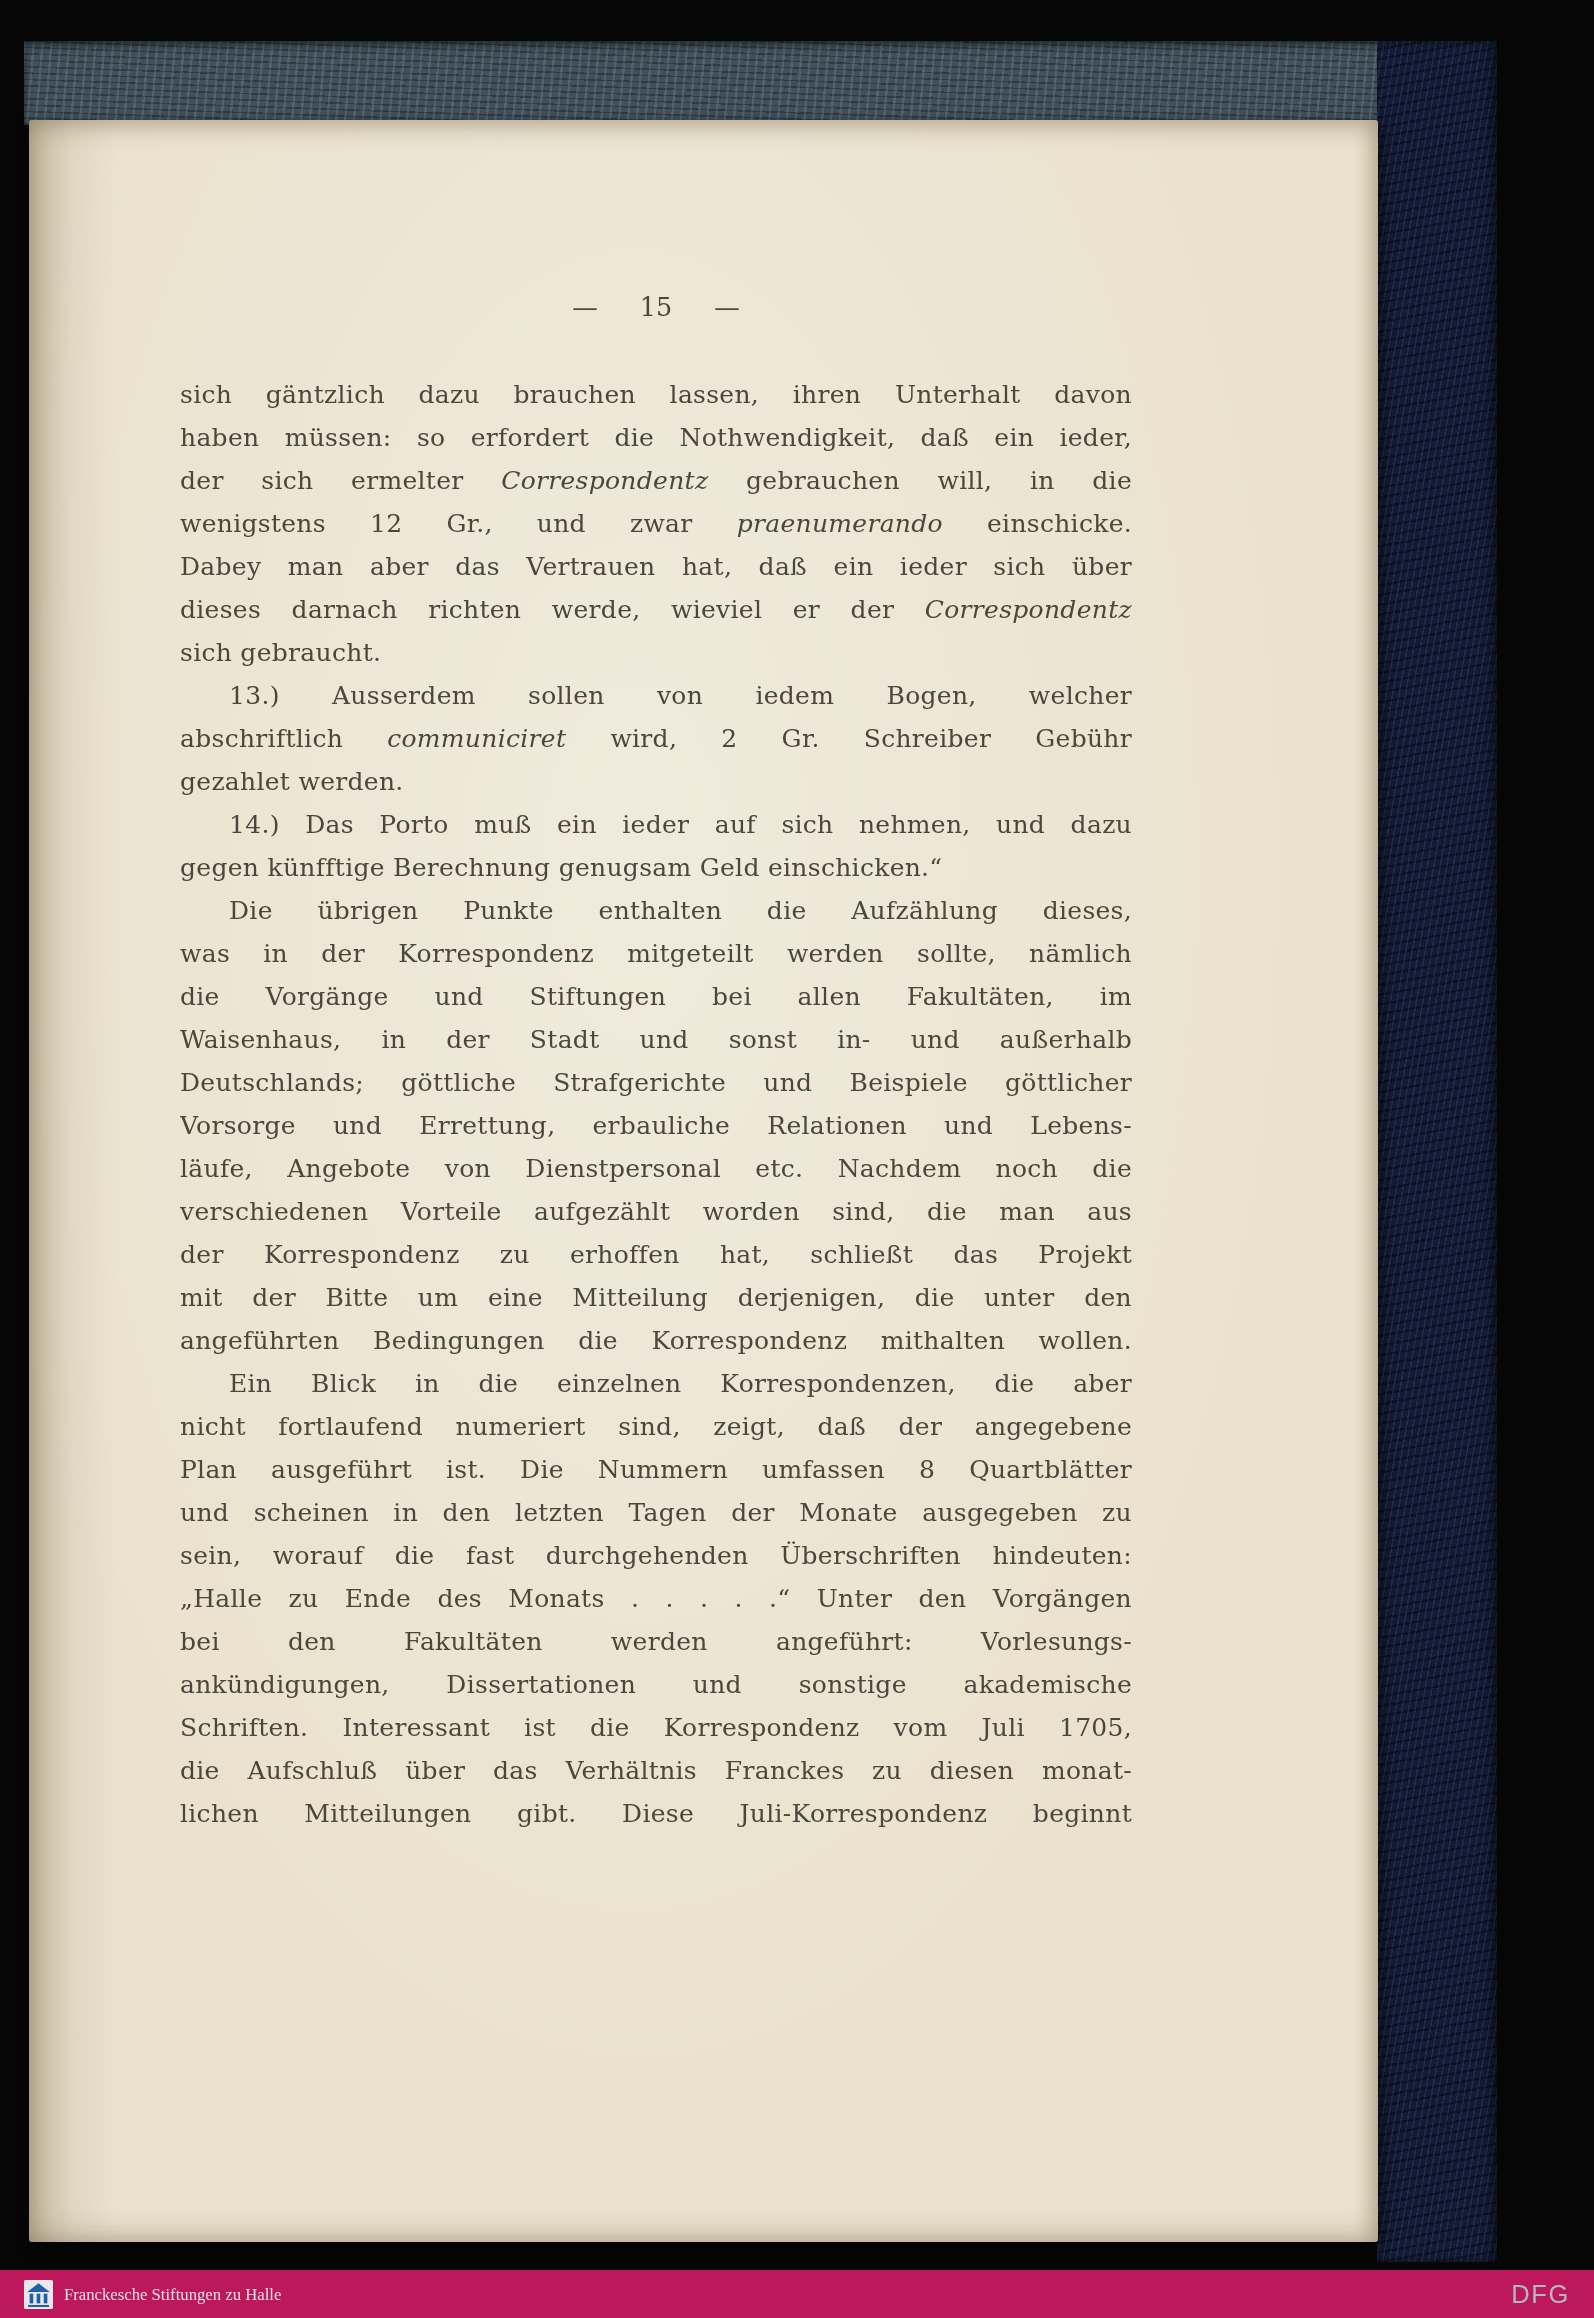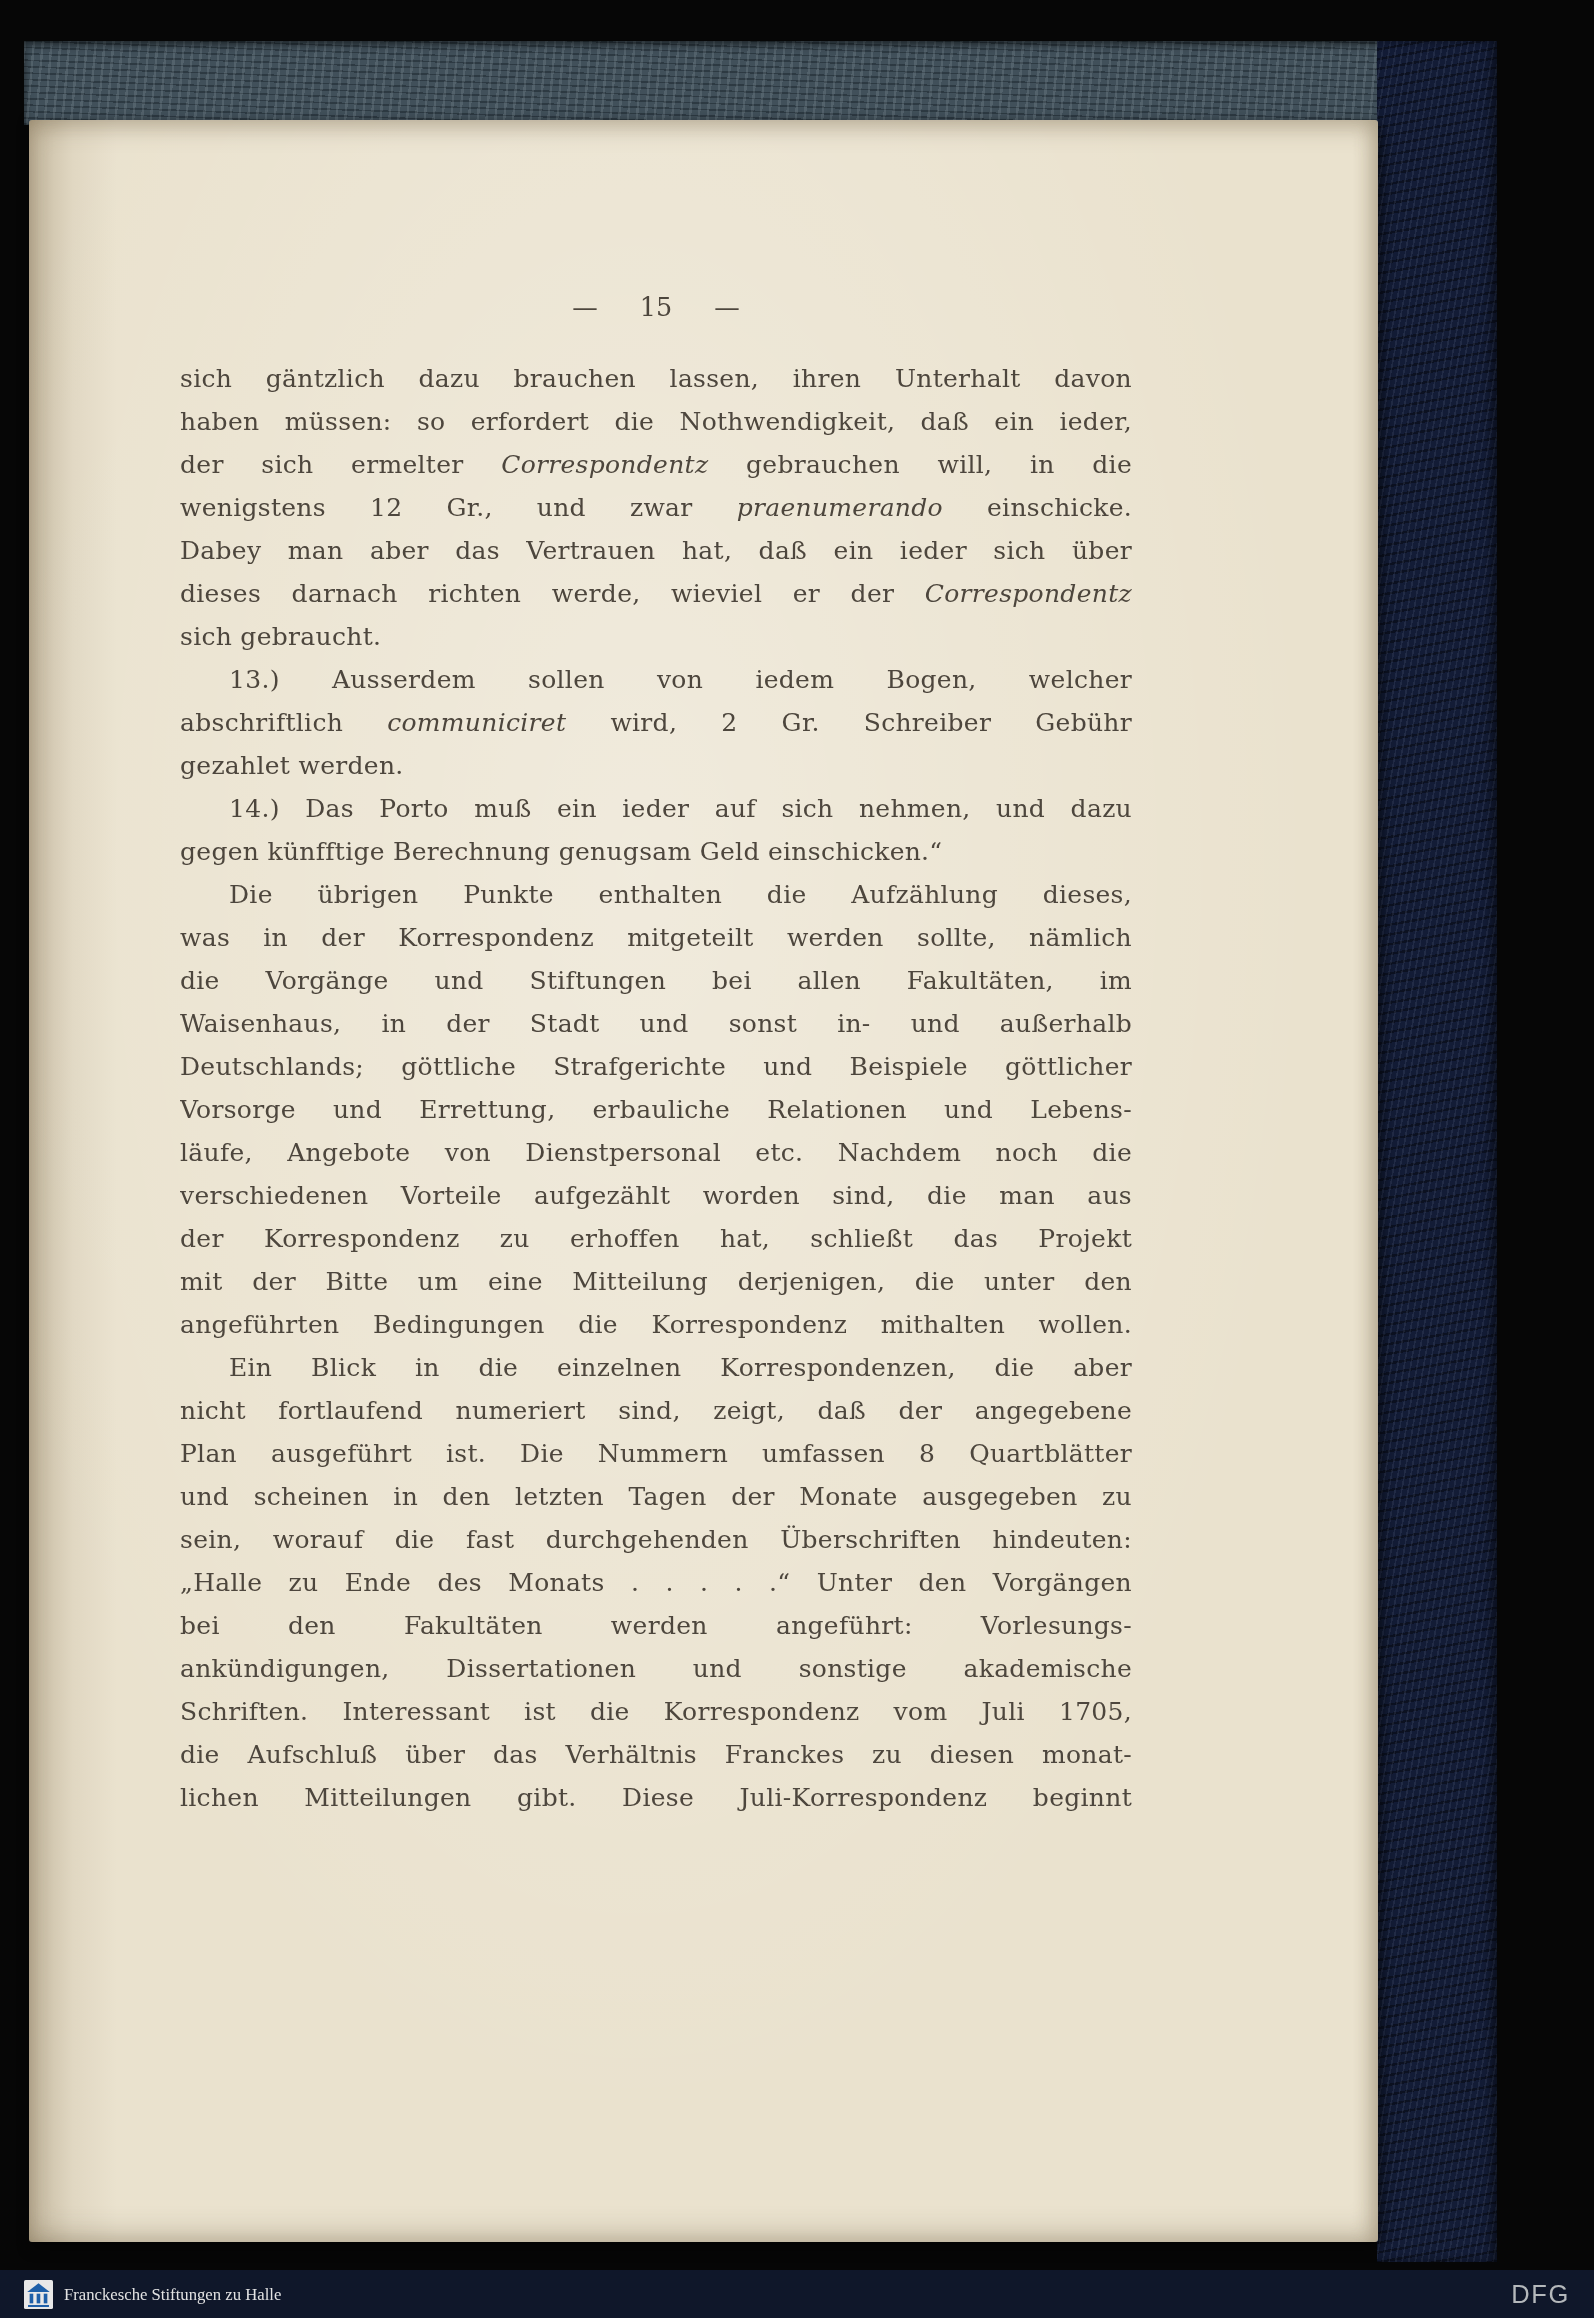--- a/index.html
+++ b/index.html
@@ -45,38 +45,38 @@
   }
 
   .page-header{
     position:absolute;left:151px;top:166px;width:952px;
     text-align:center;color:var(--ink,#4d463d);
     font-size:25.5px;line-height:43px;
   }
   .page-header span{margin:0 21px;}
 
   .text-body{
-    position:absolute;left:151px;top:237px;width:952px;
+    position:absolute;left:151px;top:253px;width:952px;
     color:var(--ink,#4d463d);
     font-size:25px;line-height:43px;
     letter-spacing:0.3px;
   }
   .para{margin:0;}
   .line{
     text-align:justify;text-align-last:justify;
     height:43px;overflow:hidden;white-space:normal;
   }
   .line.last{text-align-last:left;}
   .line.first{text-indent:49px;}
   .line i{font-style:italic;}
 
   
   .footer{
     position:absolute;left:0;right:0;bottom:0;height:49px;
-    background:#0f172a;display:flex;align-items:center;
+    background:#be185d;display:flex;align-items:center;
     padding:0 24px;box-sizing:border-box;
   }
   .logo{display:inline-flex;width:29px;height:29px;flex:0 0 auto;}
   .inst{
     margin-left:11px;color:var(--footer_text,#e3e3e3);
     font-family:"Liberation Serif", serif;font-size:16.7px;
   }
   .dfg{
     margin-left:auto;color:var(--dfg_gray,#b4b8bb);
     font-family:"Liberation Sans", sans-serif;font-weight:normal;

